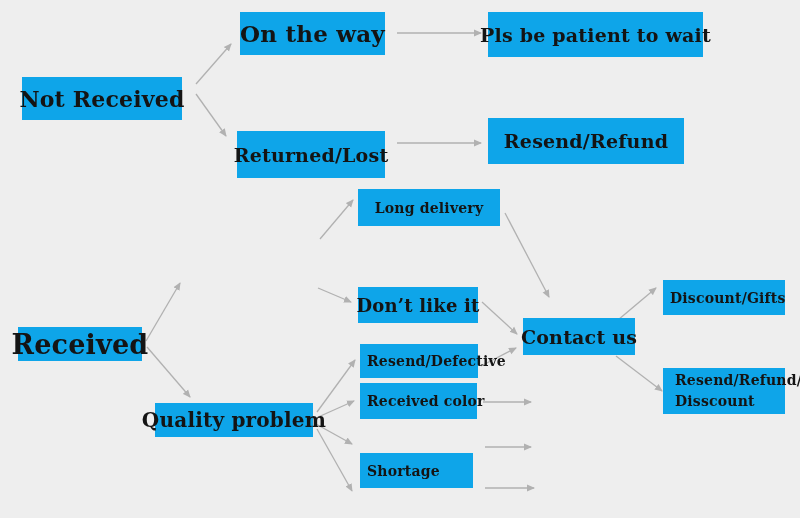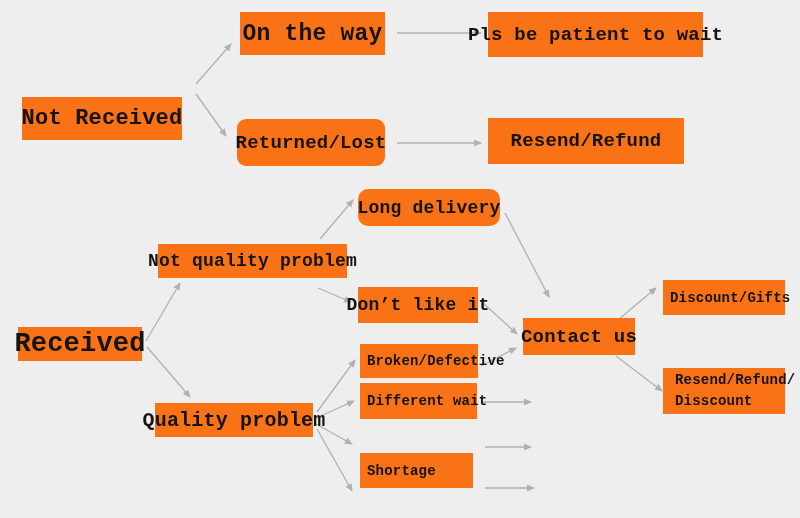--- a/index.html
+++ b/index.html
@@ -15,30 +15,29 @@
     overflow: hidden;
   }
   .edges {
     position: absolute;
     left: 0; top: 0;
     width: 800px; height: 518px;
     pointer-events: none;
   }
   .node {
     position: absolute;
-    background: #f97316;
+    background: #0ea5e9;
     color: #141414;
     font-weight: 700;
     display: flex;
     align-items: center;
     justify-content: center;
     white-space: nowrap;
     box-sizing: border-box;
     letter-spacing: 0.2px;
-    font-family: Liberation Mono, monospace;
   }
   .node.left {
     justify-content: flex-start;
     padding-left: 7px;
   }
   .node.two-line {
     flex-direction: column;
     align-items: flex-start;
     justify-content: center;
     line-height: 21px;
@@ -73,49 +72,48 @@
         <line x1="317" y1="429" x2="352" y2="491" stroke="#b1b1b1" stroke-width="1.3" marker-end="url(#arrowhead)"></line>
         <line x1="481" y1="366" x2="516" y2="348" stroke="#b1b1b1" stroke-width="1.3" marker-end="url(#arrowhead)"></line>
         <line x1="483" y1="402" x2="531" y2="402" stroke="#b1b1b1" stroke-width="1.3" marker-end="url(#arrowhead)"></line>
         <line x1="485" y1="447" x2="531" y2="447" stroke="#b1b1b1" stroke-width="1.3" marker-end="url(#arrowhead)"></line>
         <line x1="485" y1="488" x2="534" y2="488" stroke="#b1b1b1" stroke-width="1.3" marker-end="url(#arrowhead)"></line>
         <line x1="612" y1="325" x2="656" y2="288" stroke="#b1b1b1" stroke-width="1.3" marker-end="url(#arrowhead)"></line>
         <line x1="616" y1="356" x2="662" y2="391" stroke="#b1b1b1" stroke-width="1.3" marker-end="url(#arrowhead)"></line>
       </g>
   </svg>
 
-  <div class="node" style="left:22px; top:77px; width:160px; height:43px; font-size:22px;margin-top:20px;">Not Received</div>
+  <div class="node" style="left:22px; top:77px; width:160px; height:43px; font-size:22px;">Not Received</div>
 
   <div class="node" style="left:240px; top:12px; width:145px; height:43px; font-size:23px;">On the way</div>
 
   <div class="node" style="left:488px; top:12px; width:215px; height:45px; font-size:19px;">Pls be patient to wait</div>
 
-  <div class="node" style="left:237px; top:119px; width:148px; height:47px; font-size:19px;border-radius:9px;">Returned/Lost</div>
+  <div class="node" style="left:237px; top:131px; width:148px; height:47px; font-size:19px;">Returned/Lost</div>
 
   <div class="node" style="left:488px; top:118px; width:196px; height:46px; font-size:19px;">Resend/Refund</div>
 
-  <div class="node" style="left:358px; top:189px; width:142px; height:37px; font-size:18px;border-radius:10px;">Long delivery</div>
+  <div class="node" style="left:358px; top:189px; width:142px; height:37px; font-size:14px;">Long delivery</div>
 
-  <div class="node" style="left:158px; top:244px; width:189px; height:34px; font-size:18px;">Not quality problem</div>
 
   <div class="node" style="left:358px; top:287px; width:120px; height:36px; font-size:18px;text-align:right;">Don’t like it</div>
 
   <div class="node" style="left:523px; top:318px; width:112px; height:37px; font-size:19px;">Contact us</div>
 
   <div class="node" style="left:18px; top:327px; width:124px; height:34px; font-size:27px;">Received</div>
 
   <div class="node left" style="left:663px; top:280px; width:122px; height:35px; font-size:14px;">Discount/Gifts</div>
 
   <div class="node two-line" style="left:663px; top:368px; width:122px; height:46px; font-size:14px;">
     <span>Resend/Refund/</span>
     <span>Disscount</span>
   </div>
 
-  <div class="node left" style="left:360px; top:344px; width:118px; height:34px; font-size:14px;">Broken/Defective</div>
+  <div class="node left" style="left:360px; top:344px; width:118px; height:34px; font-size:14px;">Resend/Defective</div>
 
-  <div class="node left" style="left:360px; top:383px; width:117px; height:36px; font-size:14px;">Different wait</div>
+  <div class="node left" style="left:360px; top:383px; width:117px; height:36px; font-size:14px;">Received color</div>
 
   <div class="node" style="left:155px; top:403px; width:158px; height:34px; font-size:20px;text-align:center;">Quality problem</div>
 
   <div class="node left" style="left:360px; top:433px; width:113px; height:35px; font-size:14px;margin-top:20px;">Shortage</div>
 
 
 </div>
 
 </body></html>

